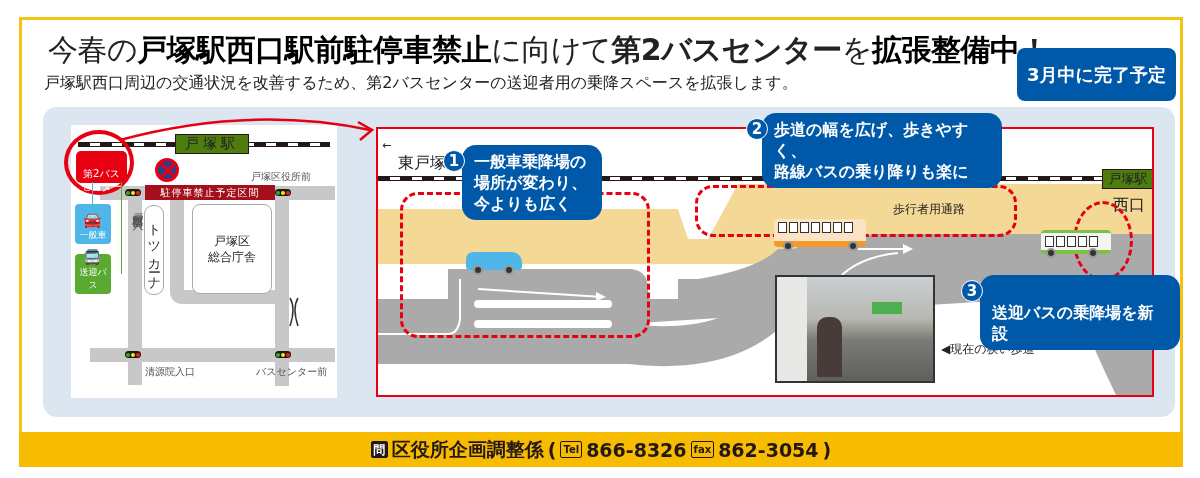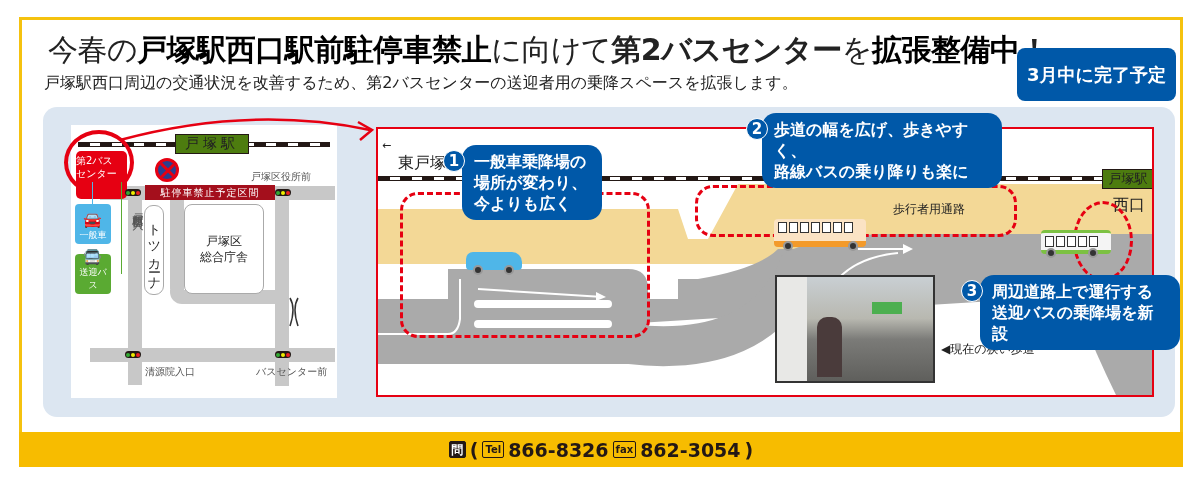--- a/index.html
+++ b/index.html
@@ -12,34 +12,34 @@
   .title .n{font-weight:normal}
   .title .r{color:#000000}
   .sub{position:absolute;left:44px;top:73px;font-size:16px;color:#222;white-space:nowrap}
   .badge{position:absolute;left:1017px;top:48px;width:159px;height:53px;background:#0058a8;color:#fff;border-radius:8px;display:flex;align-items:center;justify-content:center;font-size:18px;font-weight:bold}
   .panel{position:absolute;left:43px;top:107px;width:1132px;height:310px;background:#dce6f1;border-radius:14px}
   
   .map{position:absolute;left:71px;top:125px;width:266px;height:273px;background:#fff}
   .road{position:absolute;background:#c8c8c8}
   .rail{position:absolute;height:5px;background:repeating-linear-gradient(90deg,#231815 0 12px,#fff 12px 22px);border-top:1px solid #231815;border-bottom:1px solid #231815}
   .stn{position:absolute;background:#4d7c0f;border:1.5px solid #231815;font-size:14px;display:flex;align-items:center;justify-content:center;letter-spacing:4px}
-  .center-box{position:absolute;left:76px;top:151px;width:51px;height:48px;background:#e60012;border-radius:5px;color:#fff;font-size:10px;line-height:13px;padding-top:3px}
+  .center-box{position:absolute;left:76px;top:151px;width:51px;height:32px;background:#e60012;border-radius:5px;color:#fff;font-size:10px;line-height:13px;text-align:center;padding-top:16px}
   .circle-hl{position:absolute;left:64px;top:130px;width:70px;height:65px;border:4px solid #e60012;border-radius:50%}
   .noparking{position:absolute;left:155px;top:158px;width:24px;height:24px;border-radius:50%;background:#2a3f8f;border:3px solid #e60012;overflow:hidden}
   .noparking::before,.noparking::after{content:"";position:absolute;left:-4px;top:8px;width:28px;height:3px;background:#e60012;transform:rotate(45deg)}
   .noparking::after{transform:rotate(-45deg)}
   .zone{position:absolute;left:145px;top:185px;width:130px;height:15px;background:#a40f1c;color:#fff;font-size:10px;display:flex;align-items:center;justify-content:center;letter-spacing:1px}
   .legend{position:absolute;width:36px;border-radius:4px;color:#fff;font-size:9px;text-align:center;display:flex;flex-direction:column;align-items:center;justify-content:flex-end;padding-bottom:2px}
   .legend .glyph{font-size:15px;line-height:18px}
   .tl{position:absolute;width:16px;height:7px;background:#231815;border-radius:4px;display:flex;align-items:center;justify-content:space-around;padding:0 1px}
   .tl i{display:block;width:4px;height:4px;border-radius:50%}
   .small{position:absolute;font-size:10px;color:#555;white-space:nowrap}
   .vlabel{position:absolute;font-size:11px;color:#555;writing-mode:vertical-rl;letter-spacing:1px}
   .tokana{position:absolute;left:144px;top:205px;width:20px;height:90px;border:1px solid #aaa;border-radius:9px;background:#fff;font-size:13px;writing-mode:vertical-rl;display:flex;align-items:center;justify-content:center;letter-spacing:2px}
-  .office{position:absolute;left:184px;top:204px;width:80px;height:90px;border:1px solid #aaa;border-radius:8px;background:#fff;font-size:12px;display:flex;align-items:center;justify-content:center;text-align:center;line-height:16px}
+  .office{position:absolute;left:192px;top:204px;width:80px;height:90px;border:1px solid #aaa;border-radius:8px;background:#fff;font-size:12px;display:flex;align-items:center;justify-content:center;text-align:center;line-height:16px}
   
   .diag{position:absolute;left:376px;top:127px;width:778px;height:270px;background:#fff;border:2px solid #e60012;overflow:hidden}
   .callout{position:absolute;background:#0058a8;color:#fff;border-radius:14px;font-size:16px;font-weight:bold;line-height:21px;padding:6px 12px}
   .num{position:absolute;width:22px;height:22px;border-radius:50%;background:#0058a8;color:#fff;font-weight:bold;font-size:15px;display:flex;align-items:center;justify-content:center;border:1px solid #fff}
   .dashed{position:absolute;border:3px dashed #e60012;border-radius:18px}
   .photo{position:absolute;left:775px;top:275px;width:160px;height:108px;border:2px solid #333;background:linear-gradient(180deg,#c9cfd3 0%,#b8b8b0 40%,#7b7b78 60%,#5f5f5c 100%);overflow:hidden}
   .bus{position:absolute;border-radius:4px;display:flex;gap:2px;padding:3px 4px}
   .bus i{display:block;width:9px;height:11px;border:1px solid #333;background:#fff}
   .wheel{position:absolute;width:10px;height:10px;border-radius:50%;background:#333;border:2px solid #999}
 </style>
@@ -172,24 +172,25 @@
   <div style="position:absolute;left:40px;top:40px;width:25px;height:60px;background:#4a3b3b;border-radius:10px 10px 0 0"></div>
   <div style="position:absolute;left:95px;top:25px;width:30px;height:12px;background:#4caf50"></div>
 </div>
 
 <div class="callout" style="left:462px;top:145px;width:140px"><span>一般車乗降場の</span><br><span>場所が変わり、</span><br><span>今よりも広く</span></div>
 <div class="num" style="left:443px;top:150px">1</div>
 
 <div class="callout" style="left:762px;top:113px;width:240px"><span>歩道の幅を広げ、歩きやすく、</span><br><span>路線バスの乗り降りも楽に</span></div>
 <div class="num" style="left:746px;top:118px">2</div>
 
-<div class="callout" style="left:980px;top:275px;width:200px"><span>周辺道路上で運行する</span><br><span>送迎バスの乗降場を新設</span></div>
+<div class="callout" style="left:980px;top:275px;width:200px"><br><span>送迎バスの乗降場を新設</span></div>
 <div class="num" style="left:961px;top:280px">3</div>
 
 <div class="footer">
   <span class="ico inv">問</span>
+  <span>区役所企画調整係</span>
   <span>(</span>
   <span class="ico">Tel</span>
   <span>866-8326</span>
   <span class="ico">fax</span>
   <span>862-3054</span>
   <span>)</span>
 </div>
 
 </body></html>

